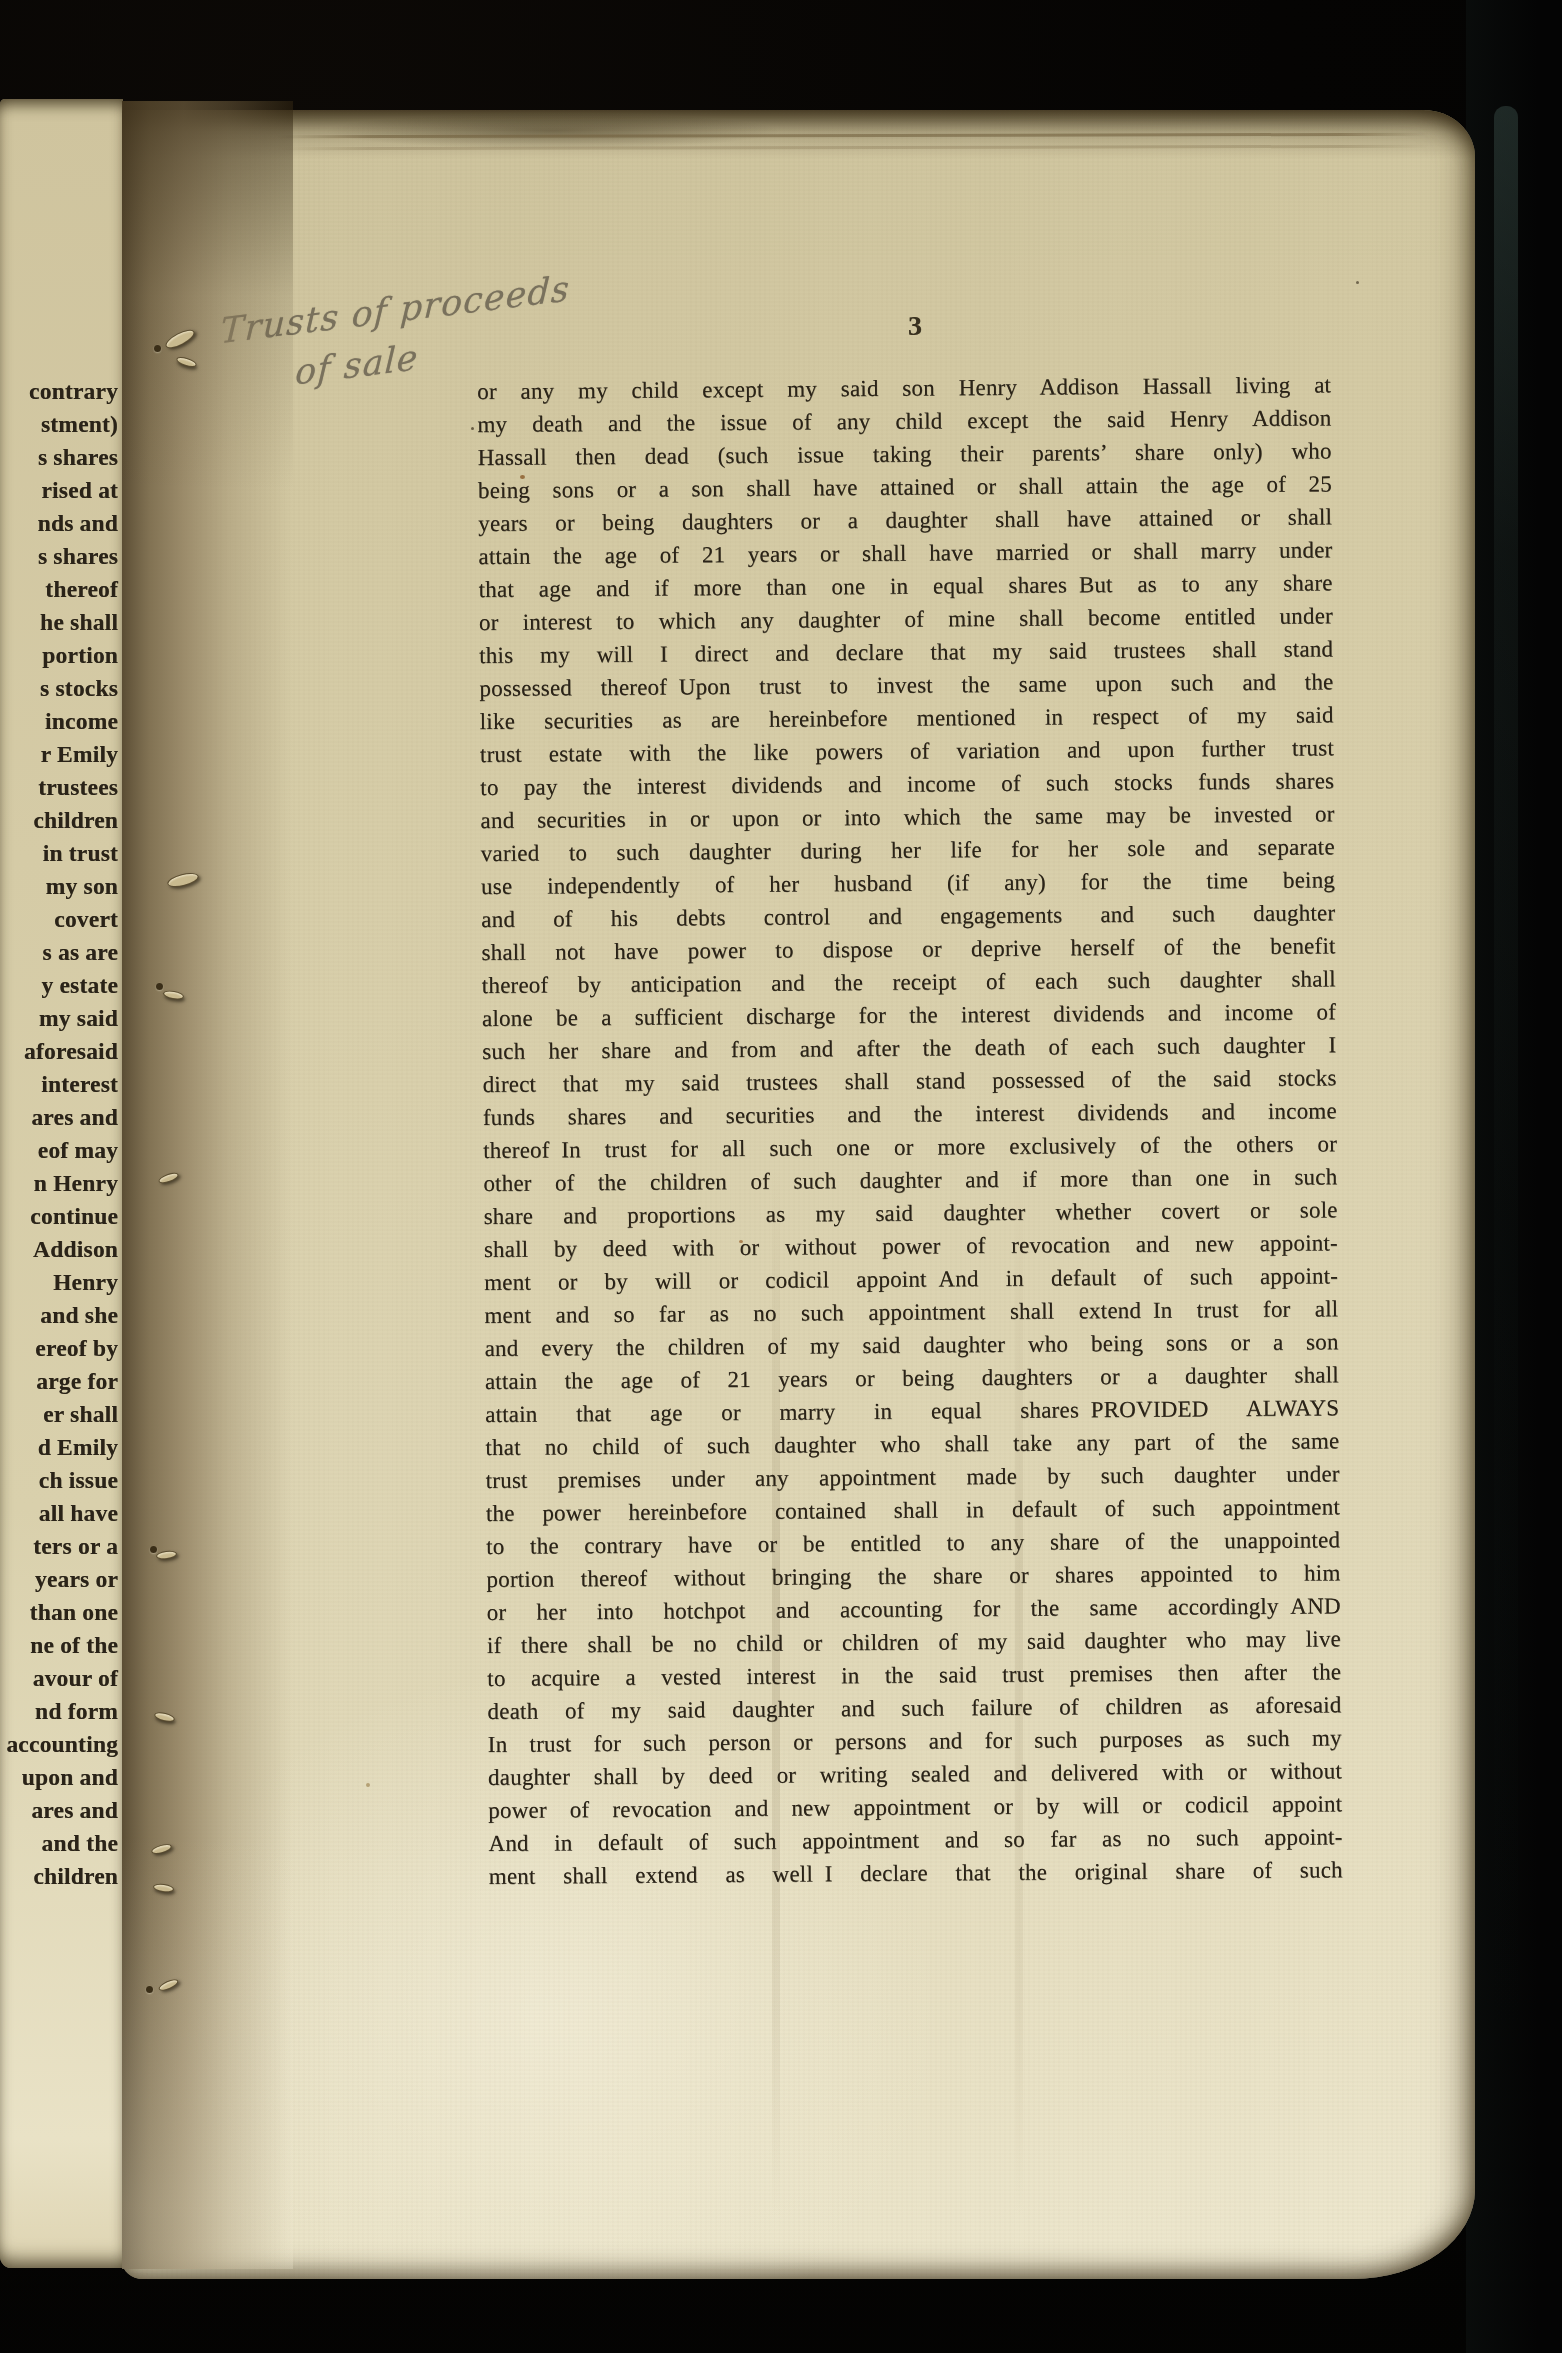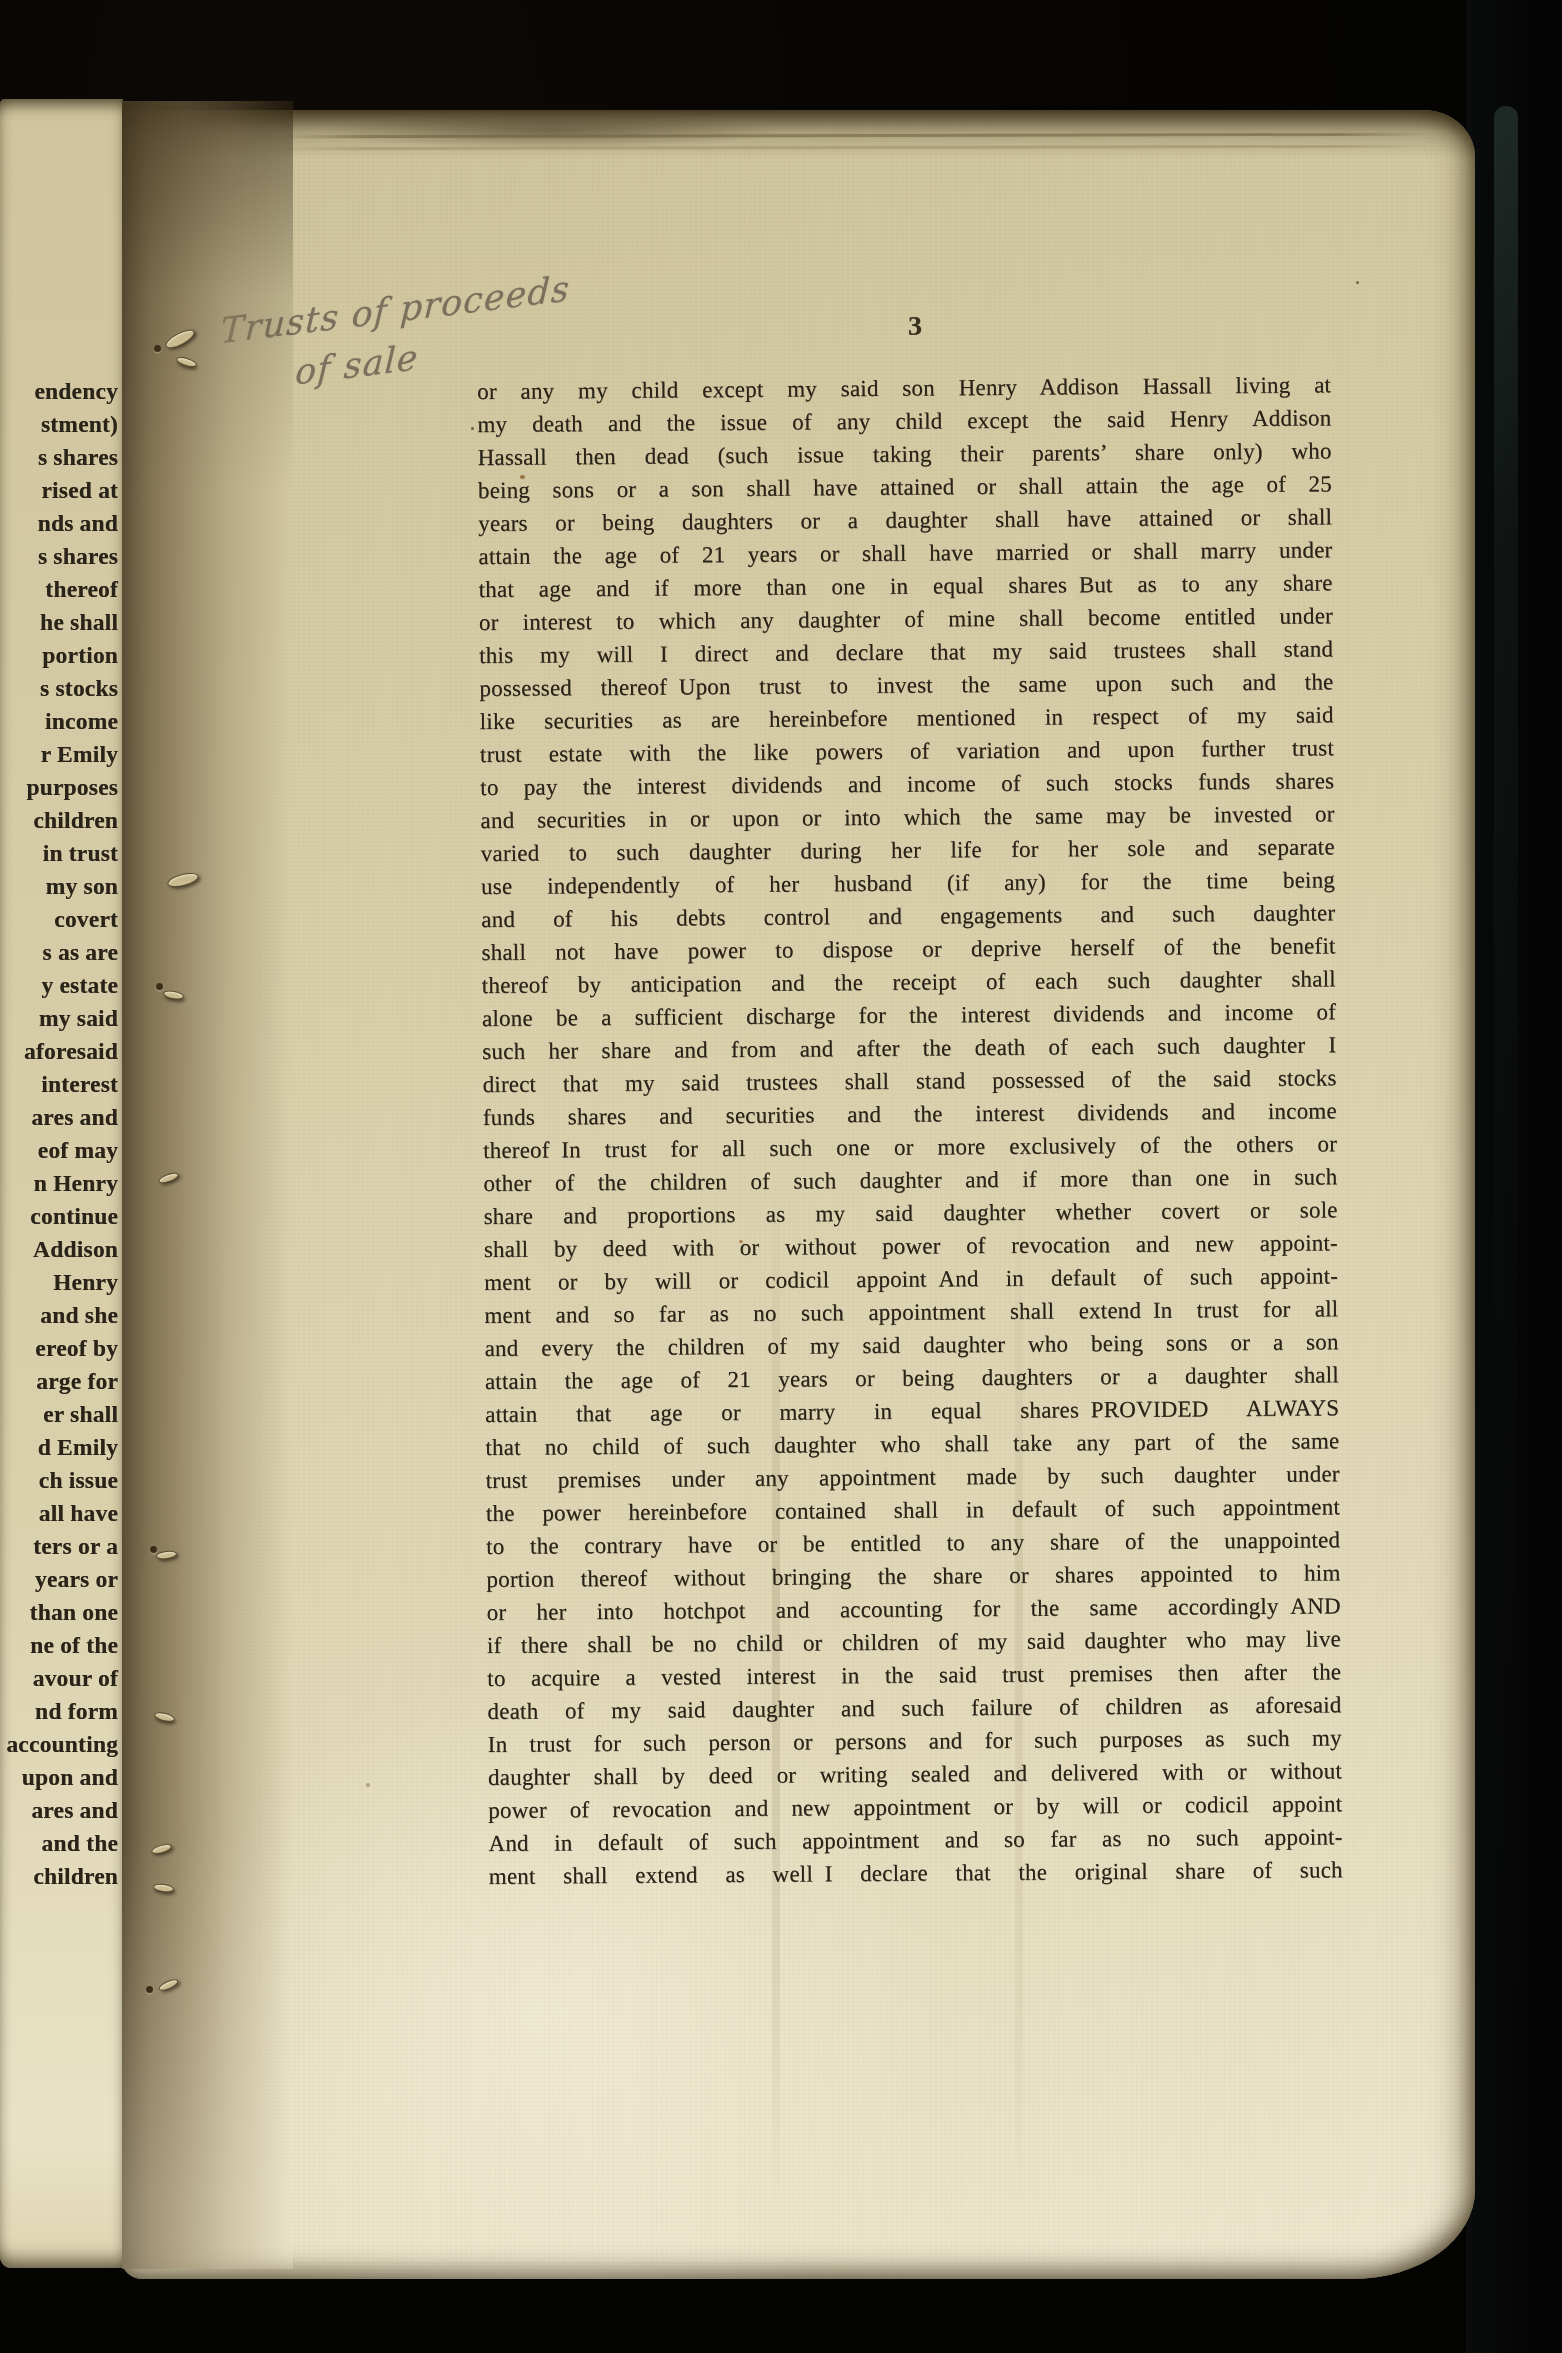--- a/index.html
+++ b/index.html
@@ -94,33 +94,33 @@
 </style>
 </head>
 <body>
 
 <div class="scene">
 
   <div class="cover-edge"></div>
 
   <div class="prev-page">
     <div class="prev-frags">
-        <div class="frag-line">endency</div>
+        <div class="frag-line">contrary</div>
         <div class="frag-line">stment)</div>
         <div class="frag-line">s shares</div>
         <div class="frag-line">rised at</div>
         <div class="frag-line">nds and</div>
         <div class="frag-line">s shares</div>
         <div class="frag-line">thereof</div>
         <div class="frag-line">he shall</div>
         <div class="frag-line">portion</div>
         <div class="frag-line">s stocks</div>
         <div class="frag-line">income</div>
         <div class="frag-line">r Emily</div>
-        <div class="frag-line">purposes</div>
+        <div class="frag-line">trustees</div>
         <div class="frag-line">children</div>
         <div class="frag-line">in trust</div>
         <div class="frag-line">my son</div>
         <div class="frag-line">covert</div>
         <div class="frag-line">s as are</div>
         <div class="frag-line">y estate</div>
         <div class="frag-line">my said</div>
         <div class="frag-line">aforesaid</div>
         <div class="frag-line">interest</div>
         <div class="frag-line">ares and</div>

